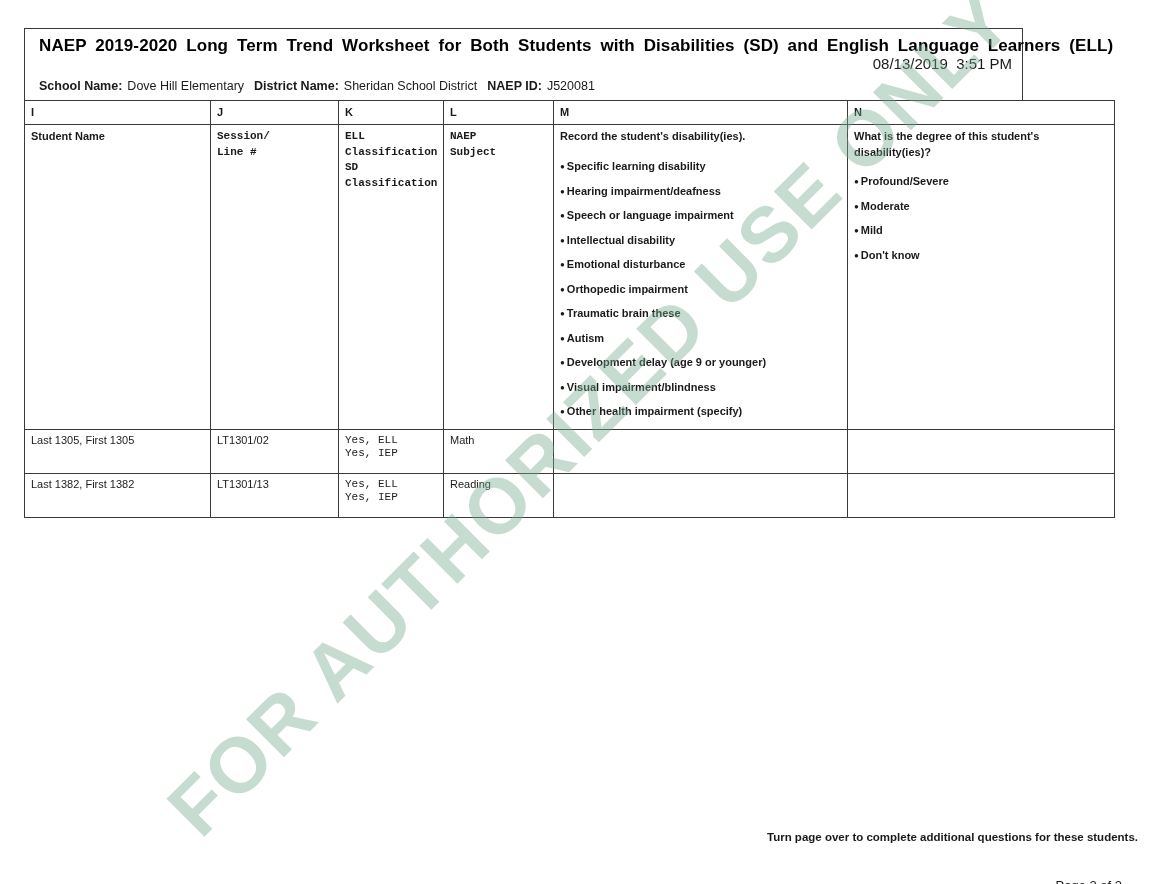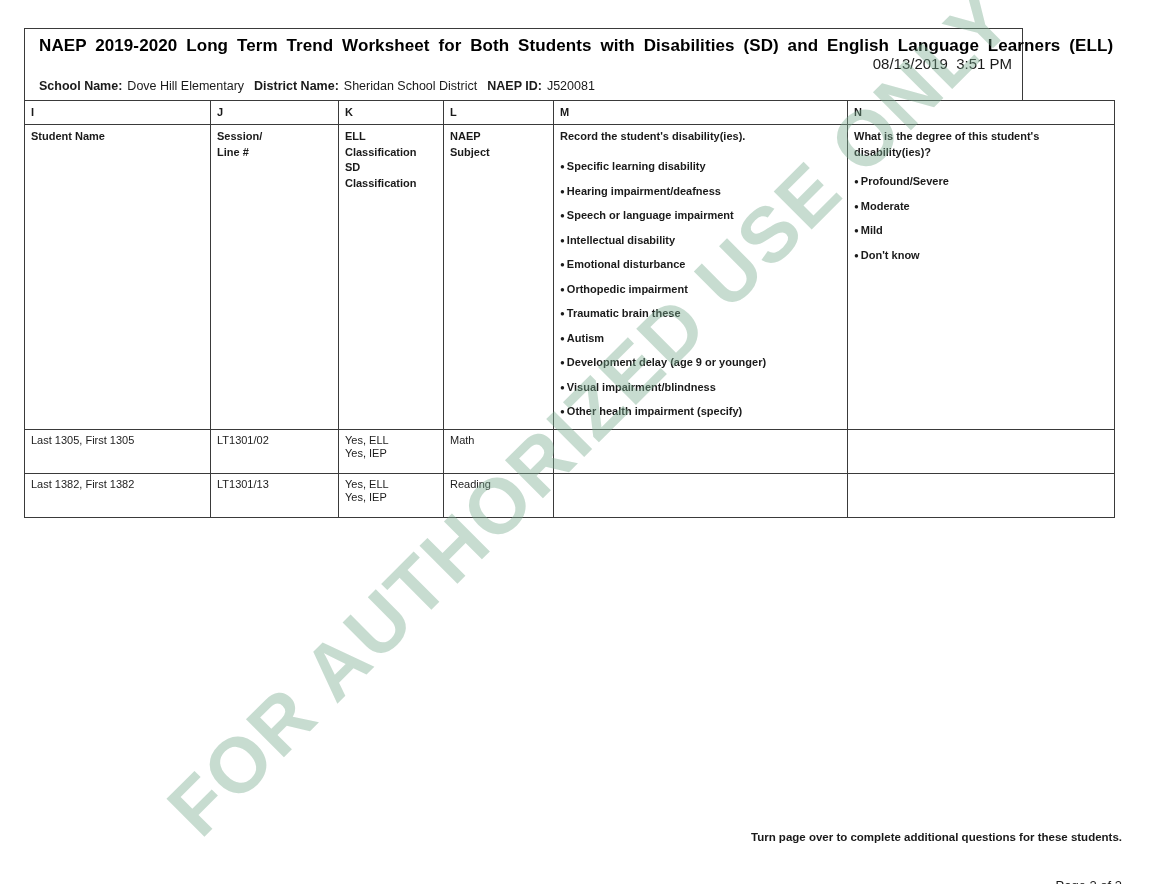--- a/index.html
+++ b/index.html
@@ -88,21 +88,21 @@
     font-weight:bold;
     padding-top:5px;
   }
   .tall { height:291px; }
   .bottom-cell {
     vertical-align:bottom;
     font-weight:bold;
     padding-bottom:8px;
     line-height:15.5px;
   }
-  .pre { white-space:pre-line; }
+  .pre { white-space:pre-line;font-family:Liberation Mono, monospace; }
 
   .m-cell { vertical-align:top; padding-top:7px; }
   .m-title { font-weight:bold; line-height:14px; margin-bottom:12px; }
   .opt { font-weight:bold; line-height:22.5px; white-space:nowrap; }
   .opt::before { content:"\25CF"; font-size:8px; margin-right:2px; position:relative; top:-1px; }
 
   .n-cell { vertical-align:bottom; padding-bottom:10px; }
   .n-title { font-weight:bold; line-height:15.5px; margin-bottom:10px; max-width:250px; }
 
   .dcell {
@@ -110,21 +110,21 @@
     vertical-align:middle;
     font-size:11.5px;
     font-weight:normal;
     line-height:13.5px;
     color:#1c1c1c;
   }
 
   
   .turn-note {
     position:absolute;
-    right:30px; top:831px;
+    right:14px; top:831px;
     font-size:11.5px;
     font-weight:bold;
     z-index:6;
   }
   .envelope-note {
     position:absolute;
     left:26px; top:849px;
     font-size:15px;
     z-index:6;
   }

